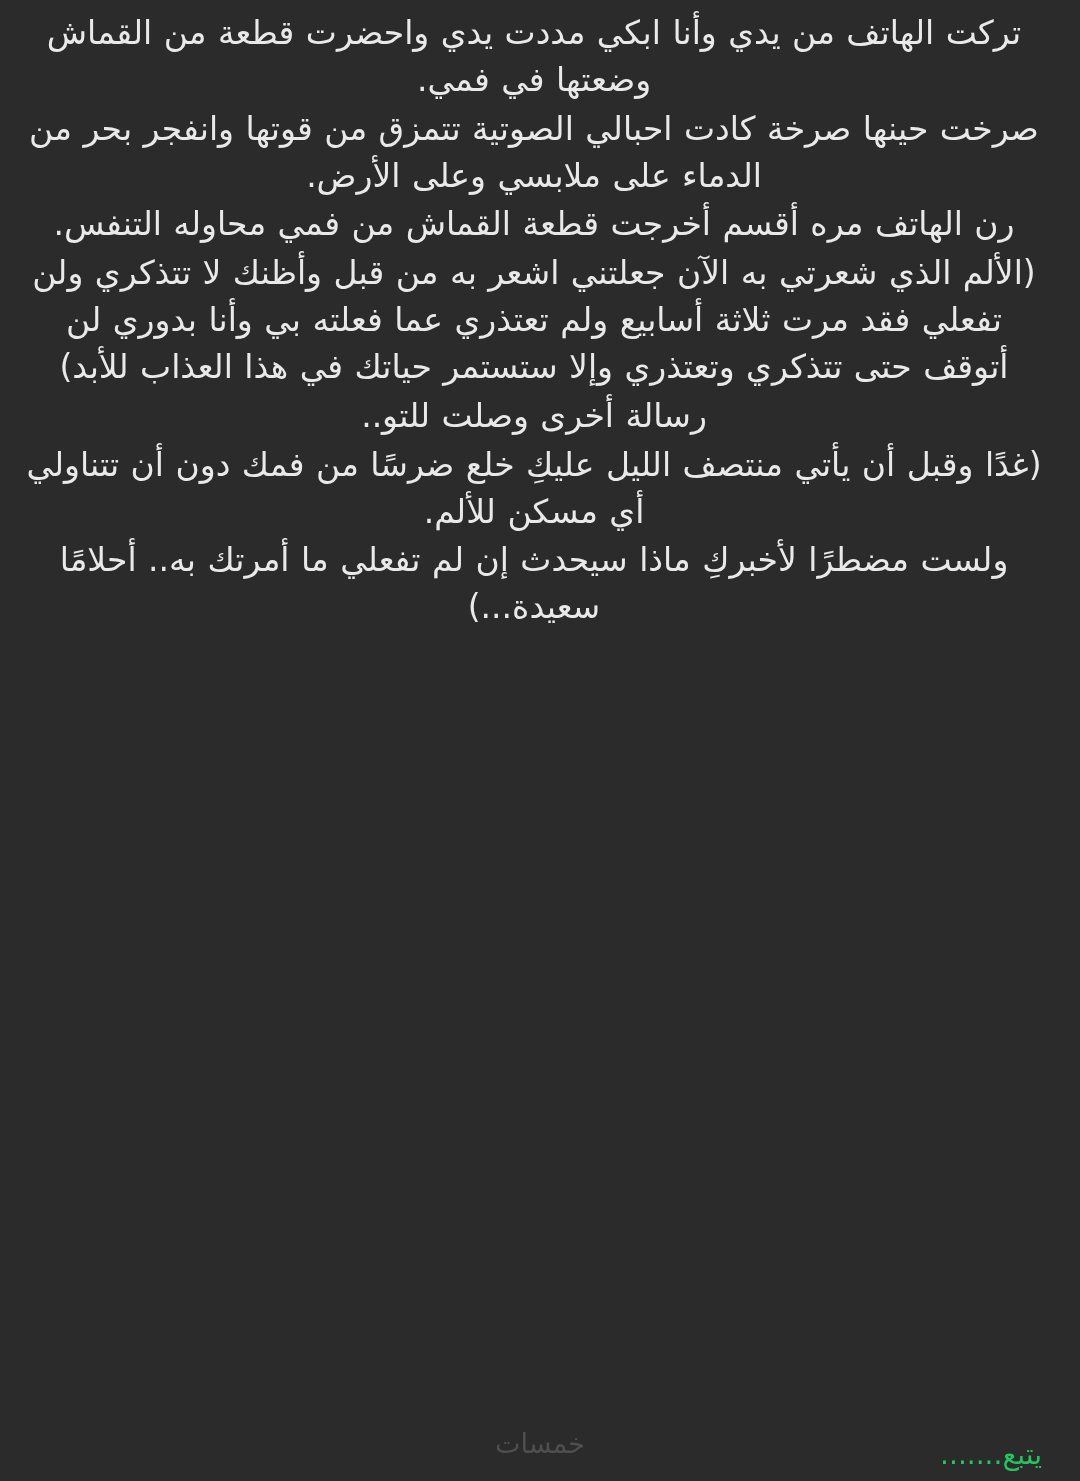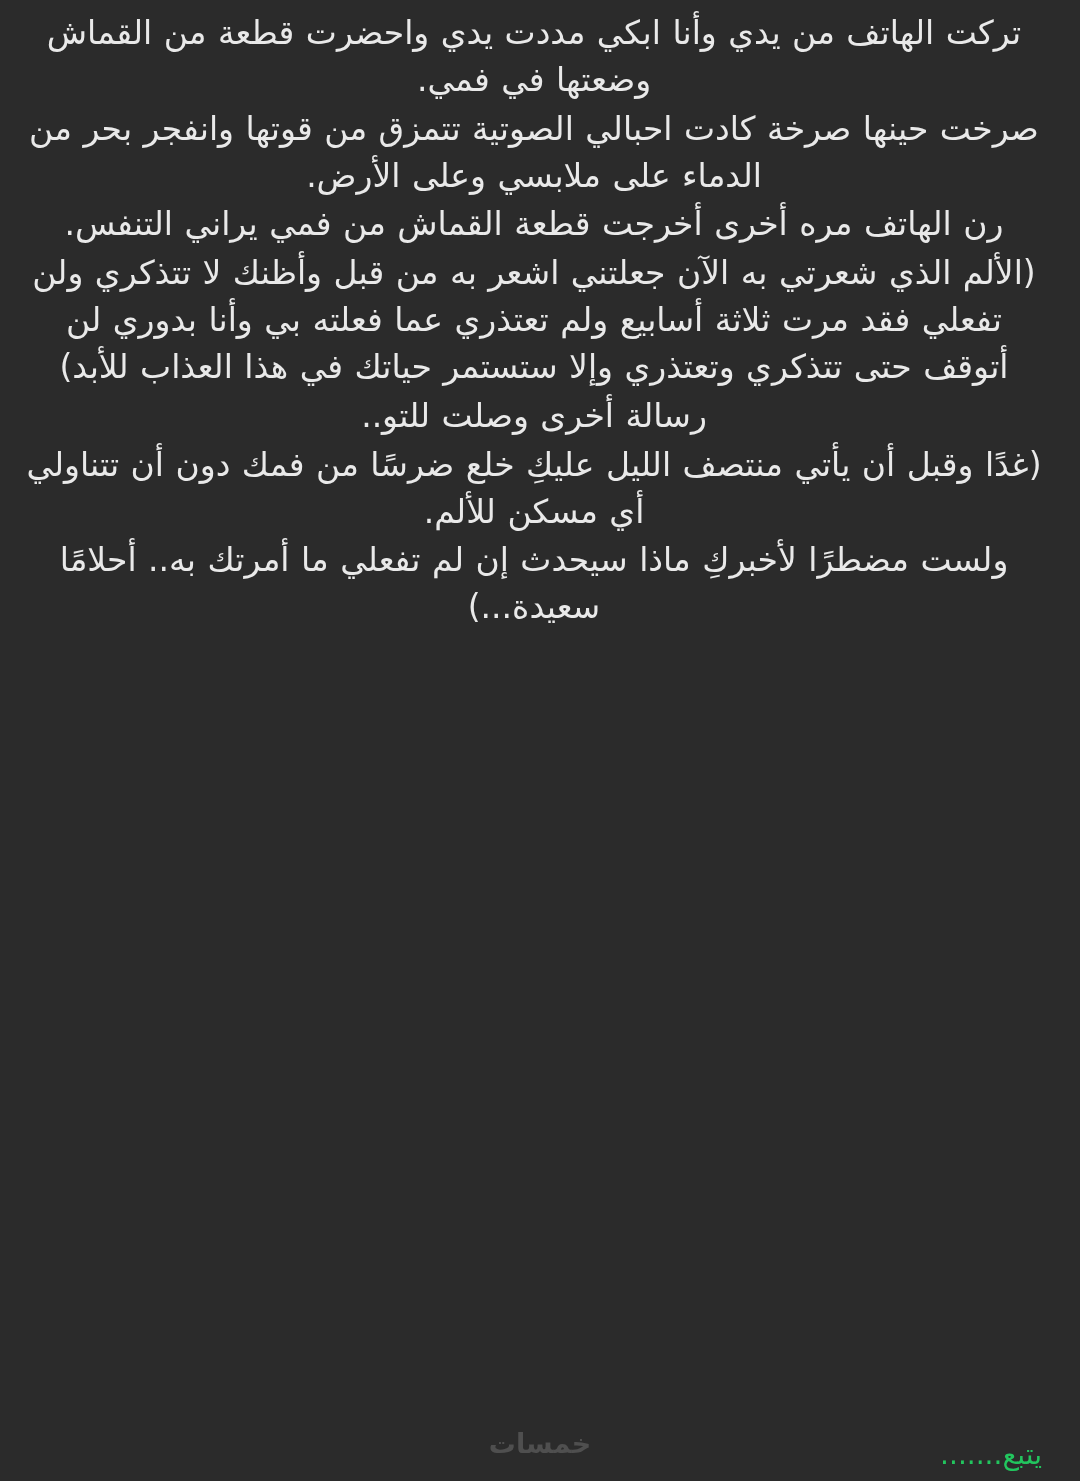--- a/index.html
+++ b/index.html
@@ -56,32 +56,31 @@
   .watermark {
     position: absolute;
     left: 50%;
     transform: translateX(-50%);
     bottom: 14px;
     font-size: 27px;
     color: #4f4f4f;
     letter-spacing: 2px;
     direction: rtl;
     user-select: none;
-    font-weight: bold;
   }
 </style>
 </head>
 <body>
 
 <div class="page">
 
   <div class="story-body">
     <p class="para">تركت الهاتف من يدي وأنا ابكي مددت يدي واحضرت قطعة من القماش وضعتها في فمي.</p>
     <p class="para">صرخت حينها صرخة كادت احبالي الصوتية تتمزق من قوتها وانفجر بحر من الدماء على ملابسي وعلى الأرض.</p>
-    <p class="para">رن الهاتف مره أخرى أخرجت قطعة القماش من فمي يراني التنفس.</p>
+    <p class="para">رن الهاتف مره أقسم أخرجت قطعة القماش من فمي محاوله التنفس.</p>
     <p class="para">(الألم الذي شعرتي به الآن جعلتني اشعر به من قبل وأظنك لا تتذكري ولن تفعلي فقد مرت ثلاثة أسابيع ولم تعتذري عما فعلته بي وأنا بدوري لن أتوقف حتى تتذكري وتعتذري وإلا ستستمر حياتك في هذا العذاب للأبد)</p>
     <p class="para">رسالة أخرى وصلت للتو..</p>
     <p class="para">(غدًا وقبل أن يأتي منتصف الليل عليكِ خلع ضرسًا من فمك دون أن تتناولي أي مسكن للألم.</p>
     <p class="para">ولست مضطرًا لأخبركِ ماذا سيحدث إن لم تفعلي ما أمرتك به.. أحلامًا سعيدة...)</p>
   </div>
 
   <div class="footer">
     <div class="continuation">يتبع.......</div>
     <div class="watermark">خمسات</div>
   </div>

